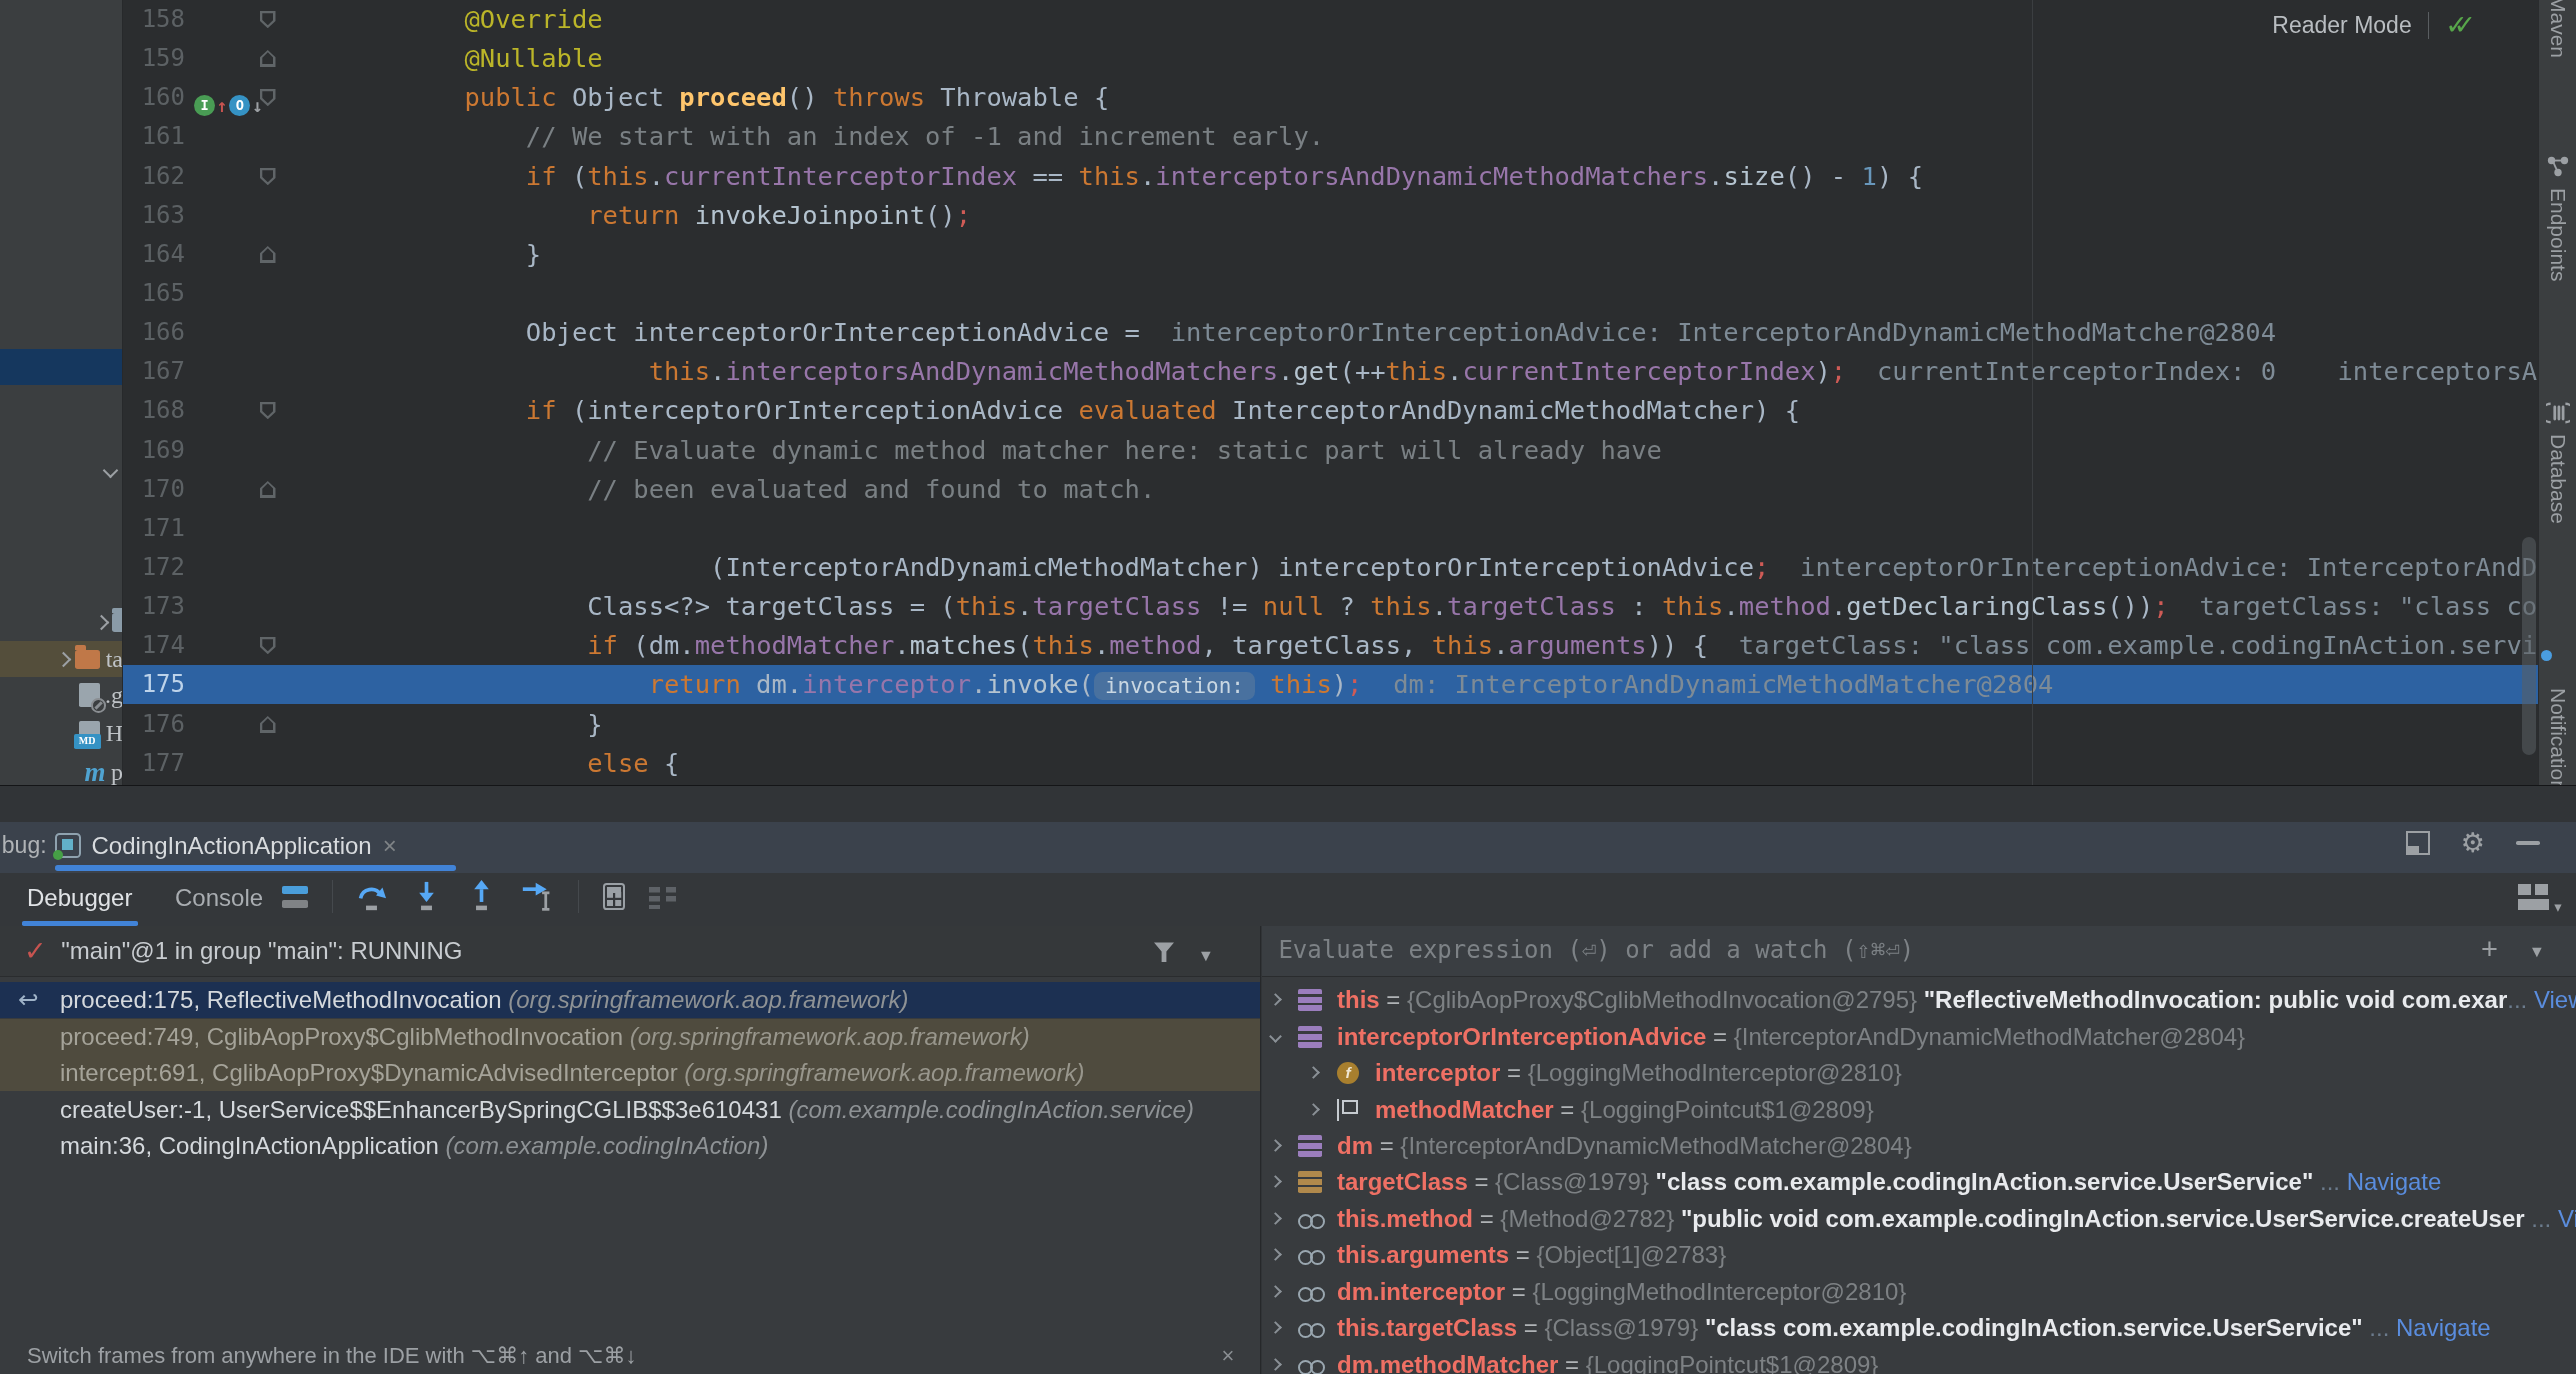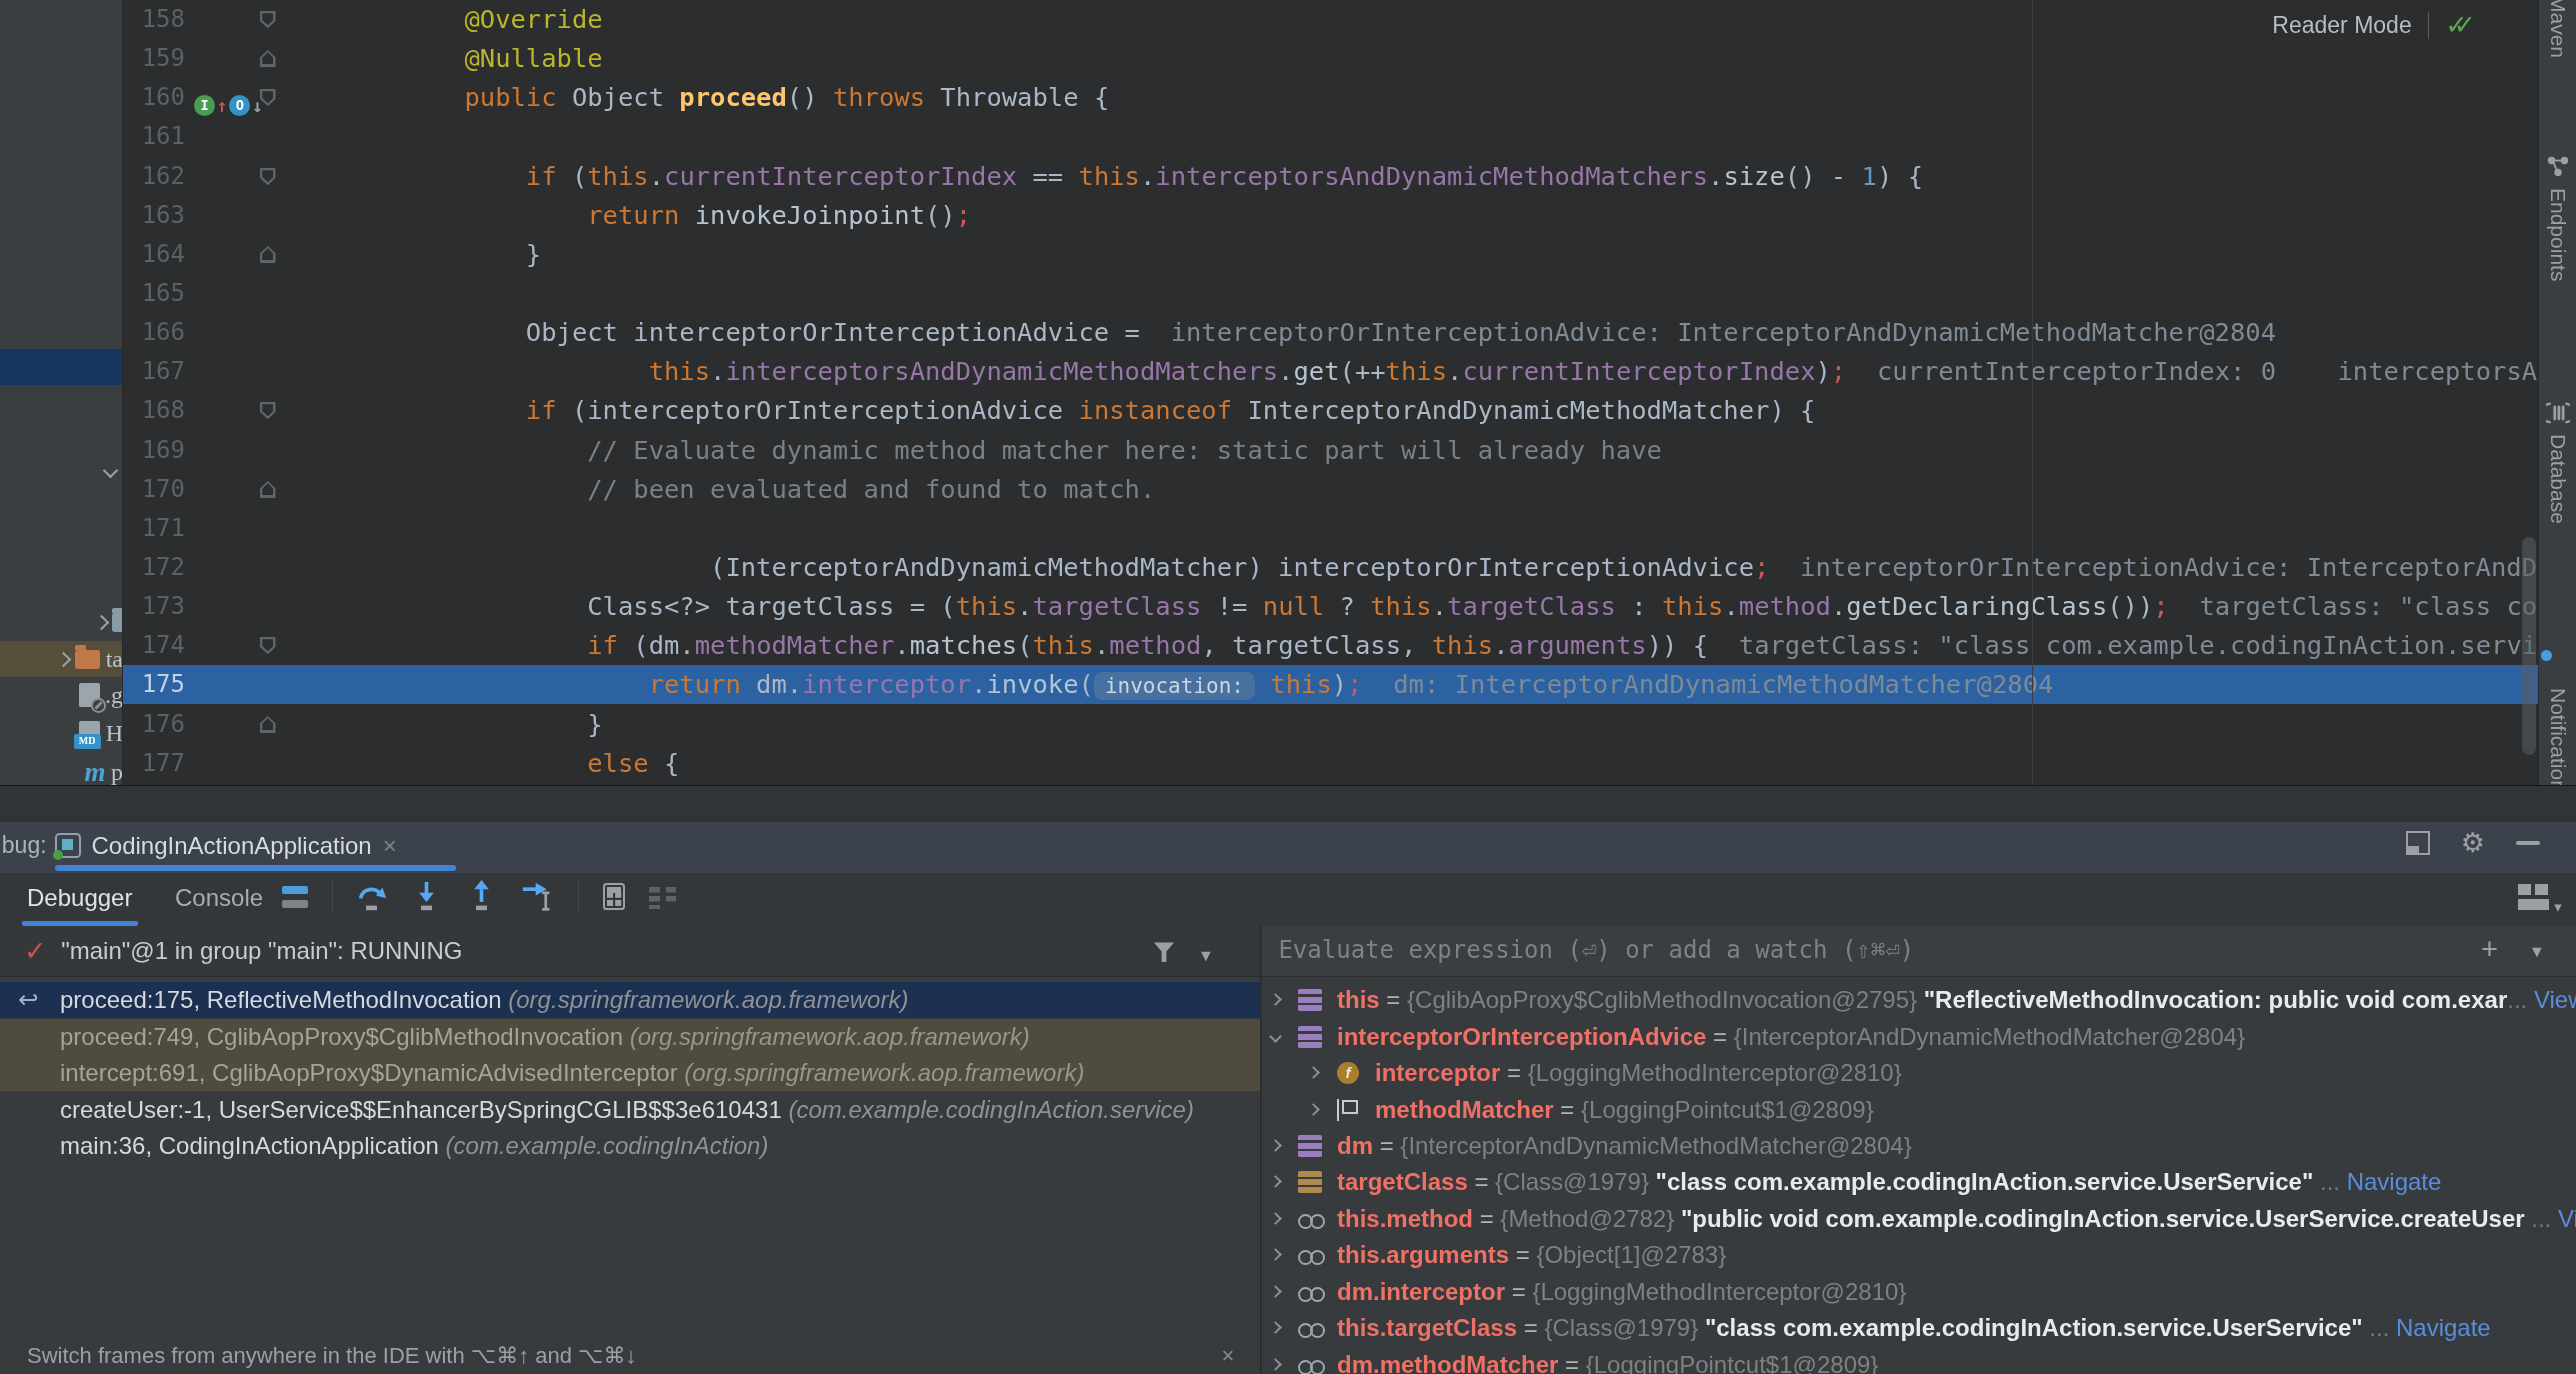--- a/index.html
+++ b/index.html
@@ -170,28 +170,28 @@
   .vic.watch::before { left:0; } .vic.watch::after { left:12px; }
 </style>
 </head>
 <body>
 
 <div id="editor">
   <div id="code-area">
       <div class="cl" style="top: 0px;"><span class="gut">158</span><span class="fold"><i></i></span><span class="codetxt"><span class="pl">    </span><span class="ann">@Override</span></span></div>
       <div class="cl" style="top: 39px;"><span class="gut">159</span><span class="fold u"><i></i></span><span class="codetxt"><span class="pl">    </span><span class="ann">@Nullable</span></span></div>
       <div class="cl" style="top: 78px;"><span class="gut">160</span><span class="gicons"><span class="gi impl">I</span><span class="garr" style="color:#C75450">↑</span><span class="gi ovr">O</span><span class="garr" style="color:#9CA0A4">↓</span></span><span class="fold"><i></i></span><span class="codetxt"><span class="pl">    </span><span class="kw">public </span><span class="pl">Object </span><span class="dec">proceed</span><span class="pl">() </span><span class="kw">throws </span><span class="pl">Throwable {</span></span></div>
-      <div class="cl" style="top: 117px;"><span class="gut">161</span><span class="codetxt"><span class="pl">        </span></span></div>
+      <div class="cl" style="top: 117px;"><span class="gut">161</span><span class="codetxt"><span class="pl">        </span><span class="cm">// We start with an index of -1 and increment early.</span></span></div>
       <div class="cl" style="top: 157px;"><span class="gut">162</span><span class="fold"><i></i></span><span class="codetxt"><span class="pl">        </span><span class="kw">if </span><span class="pl">(</span><span class="kw">this</span><span class="pl">.</span><span class="fld">currentInterceptorIndex</span><span class="pl"> == </span><span class="kw">this</span><span class="pl">.</span><span class="fld">interceptorsAndDynamicMethodMatchers</span><span class="pl">.</span><span class="mth">size</span><span class="pl">() - </span><span class="num">1</span><span class="pl">) {</span></span></div>
       <div class="cl" style="top: 196px;"><span class="gut">163</span><span class="codetxt"><span class="pl">            </span><span class="kw">return </span><span class="mth">invokeJoinpoint</span><span class="pl">()</span><span class="semi">;</span></span></div>
       <div class="cl" style="top: 235px;"><span class="gut">164</span><span class="fold u"><i></i></span><span class="codetxt"><span class="pl">        }</span></span></div>
       <div class="cl" style="top: 274px;"><span class="gut">165</span><span class="codetxt"></span></div>
       <div class="cl" style="top: 313px;"><span class="gut">166</span><span class="codetxt"><span class="pl">        Object interceptorOrInterceptionAdvice =  </span><span class="hint">interceptorOrInterceptionAdvice: InterceptorAndDynamicMethodMatcher@2804</span></span></div>
       <div class="cl" style="top: 352px;"><span class="gut">167</span><span class="codetxt"><span class="pl">                </span><span class="kw">this</span><span class="pl">.</span><span class="fld">interceptorsAndDynamicMethodMatchers</span><span class="pl">.</span><span class="mth">get</span><span class="pl">(++</span><span class="kw">this</span><span class="pl">.</span><span class="fld">currentInterceptorIndex</span><span class="pl">)</span><span class="semi">;</span><span class="pl">  </span><span class="hint">currentInterceptorIndex: 0</span><span class="pl">    </span><span class="hint">interceptorsAndDynamicMethodMatchers: size = 2</span></span></div>
-      <div class="cl" style="top: 391px;"><span class="gut">168</span><span class="fold"><i></i></span><span class="codetxt"><span class="pl">        </span><span class="kw">if </span><span class="pl">(interceptorOrInterceptionAdvice </span><span class="kw">instanceof </span><span class="pl">InterceptorAndDynamicMethodMatcher) {</span></span></div>
+      <div class="cl" style="top: 391px;"><span class="gut">168</span><span class="fold"><i></i></span><span class="codetxt"><span class="pl">        </span><span class="kw">if </span><span class="pl">(interceptorOrInterceptionAdvice </span><span class="kw">evaluated </span><span class="pl">InterceptorAndDynamicMethodMatcher) {</span></span></div>
       <div class="cl" style="top: 431px;"><span class="gut">169</span><span class="codetxt"><span class="pl">            </span><span class="cm">// Evaluate dynamic method matcher here: static part will already have</span></span></div>
       <div class="cl" style="top: 470px;"><span class="gut">170</span><span class="fold u"><i></i></span><span class="codetxt"><span class="pl">            </span><span class="cm">// been evaluated and found to match.</span></span></div>
       <div class="cl" style="top: 509px;"><span class="gut">171</span></div>
       <div class="cl" style="top: 548px;"><span class="gut">172</span><span class="codetxt"><span class="pl">                    (InterceptorAndDynamicMethodMatcher) interceptorOrInterceptionAdvice</span><span class="semi">;</span><span class="pl">  </span><span class="hint">interceptorOrInterceptionAdvice: InterceptorAndDynamicMethodMatcher@2804</span></span></div>
       <div class="cl" style="top: 587px;"><span class="gut">173</span><span class="codetxt"><span class="pl">            Class&lt;?&gt; targetClass = (</span><span class="kw">this</span><span class="pl">.</span><span class="fld">targetClass</span><span class="pl"> != </span><span class="kw">null</span><span class="pl"> ? </span><span class="kw">this</span><span class="pl">.</span><span class="fld">targetClass</span><span class="pl"> : </span><span class="kw">this</span><span class="pl">.</span><span class="fld">method</span><span class="pl">.</span><span class="mth">getDeclaringClass</span><span class="pl">())</span><span class="semi">;</span><span class="pl">  </span><span class="hint">targetClass: "class com.example.codingInAction.service.UserService"</span></span></div>
       <div class="cl" style="top: 626px;"><span class="gut">174</span><span class="fold"><i></i></span><span class="codetxt"><span class="pl">            </span><span class="kw">if </span><span class="pl">(dm.</span><span class="fld">methodMatcher</span><span class="pl">.</span><span class="mth">matches</span><span class="pl">(</span><span class="kw">this</span><span class="pl">.</span><span class="fld">method</span><span class="pl">, targetClass, </span><span class="kw">this</span><span class="pl">.</span><span class="fld">arguments</span><span class="pl">)) {  </span><span class="hint">targetClass: "class com.example.codingInAction.service.UserService"</span></span></div>
       <div class="cl exec" style="top: 665px;"><span class="gut">175</span><span class="codetxt"><span class="pl">                </span><span class="kw">return </span><span class="pl">dm.</span><span class="fld">interceptor</span><span class="pl">.</span><span class="mth">invoke</span><span class="pl">(</span><span class="pillt">invocation:</span><span class="kw"> this</span><span class="pl">)</span><span class="semi">;</span><span class="pl">  </span><span class="hint">dm: InterceptorAndDynamicMethodMatcher@2804</span></span></div>
       <div class="cl" style="top: 705px;"><span class="gut">176</span><span class="fold u"><i></i></span><span class="codetxt"><span class="pl">            }</span></span></div>
       <div class="cl" style="top: 744px;"><span class="gut">177</span><span class="codetxt"><span class="pl">            </span><span class="kw">else</span><span class="pl"> {</span></span></div>
     </div>

